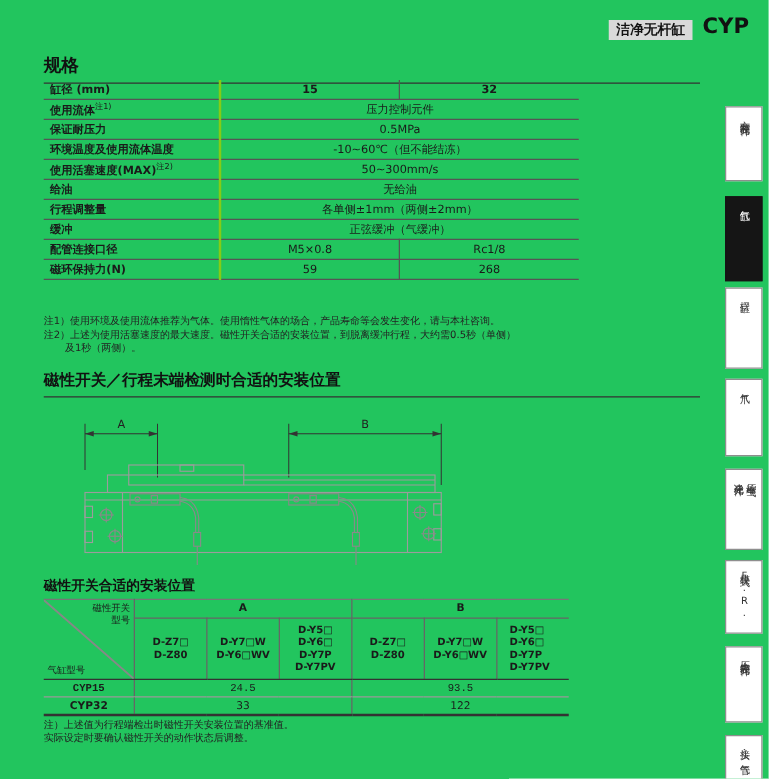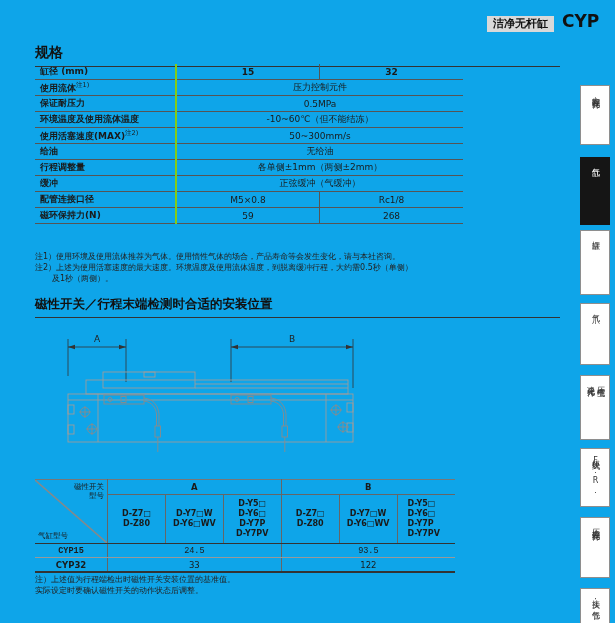--- a/index.html
+++ b/index.html
@@ -1,16 +1,16 @@
 <!DOCTYPE html>
 <html><head>
 <meta charset="utf-8">
 <style>
   html,body{margin:0;padding:0;background:#fff;}
-  .page{position:relative;width:615px;height:623px;background:#0ea5e9;overflow:hidden;
+  .page{position:relative;width:615px;height:623px;background:#22c55e;overflow:hidden;
         font-family:"DejaVu Sans","Liberation Sans",sans-serif;color:#1a1a1a;}
   
   .cat-label{position:absolute;left:487px;top:16px;background:#d9d9d9;color:#111;
              font-size:11px;font-weight:bold;padding:2px 6px;line-height:12px;}
   .model{position:absolute;left:562px;top:11px;font-size:17px;font-weight:bold;color:#111;}
   
   .sec{position:absolute;left:35px;font-weight:bold;color:#111;}
   .sec1{top:44px;font-size:14px;width:525px;border-bottom:1px solid #333;padding-bottom:4px;}
   .sec2{top:296px;font-size:12.5px;width:525px;border-bottom:1px solid #333;padding-bottom:4px;}
   .sec3{top:461px;font-size:11px;}
@@ -114,21 +114,21 @@
     <tr>
       <td class="lbl">磁环保持力(N)</td>
       <td class="v15 split">59</td>
       <td class="v32">268</td>
     </tr>
   </tbody>
     </table>
 
   <div class="spec-notes">
     <div>注1）使用环境及使用流体推荐为气体。使用惰性气体的场合，产品寿命等会发生变化，请与本社咨询。</div>
-    <div>注2）上述为使用活塞速度的最大速度。环境温度及使用流体温度，到脱离缓冲行程，大约需0.5秒（单侧）</div>
+    <div>注2）上述为使用活塞速度的最大速度。磁性开关合适的安装位置，到脱离缓冲行程，大约需0.5秒（单侧）</div>
     <div class="indent2">及1秒（两侧）。</div>
   </div>
 
   <div class="sec sec2">磁性开关／行程末端检测时合适的安装位置</div>
 
   <svg class="draw" width="330" height="130" viewBox="0 0 330 130">
     <g stroke="#333" fill="none" stroke-width="0.8">
       <line x1="20" y1="9" x2="20" y2="46"></line>
       <line x1="78" y1="9" x2="78" y2="52"></line>
       <line x1="20" y1="17" x2="78" y2="17"></line>
@@ -186,20 +186,21 @@
       <rect x="56" y="65" width="40" height="9"></rect>
       <circle cx="62" cy="69.5" r="2"></circle>
       <rect x="73" y="66.5" width="5" height="6"></rect>
       <path d="M96,68 C106,69 110,76 111,84 L111,96"></path>
       <path d="M96,71 C104,72 108,78 108.5,84 L108.5,96"></path>
       <rect x="107" y="96" width="5.5" height="11"></rect>
       <line x1="109.8" y1="107" x2="109.8" y2="122"></line>
     </g>
   </svg>
 
+  <div class="sec sec3">磁性开关合适的安装位置</div>
 
   <table class="st">
     <tbody>
         <tr>
       <td class="corner" rowspan="2">
         <svg class="diag-svg" preserveAspectRatio="none" viewBox="0 0 100 100">
               <line x1="0" y1="0" x2="100" y2="100" stroke="#888" stroke-width="1.5" vector-effect="non-scaling-stroke"></line>
             </svg>
         <div class="corner-top">磁性开关
 型号</div>

